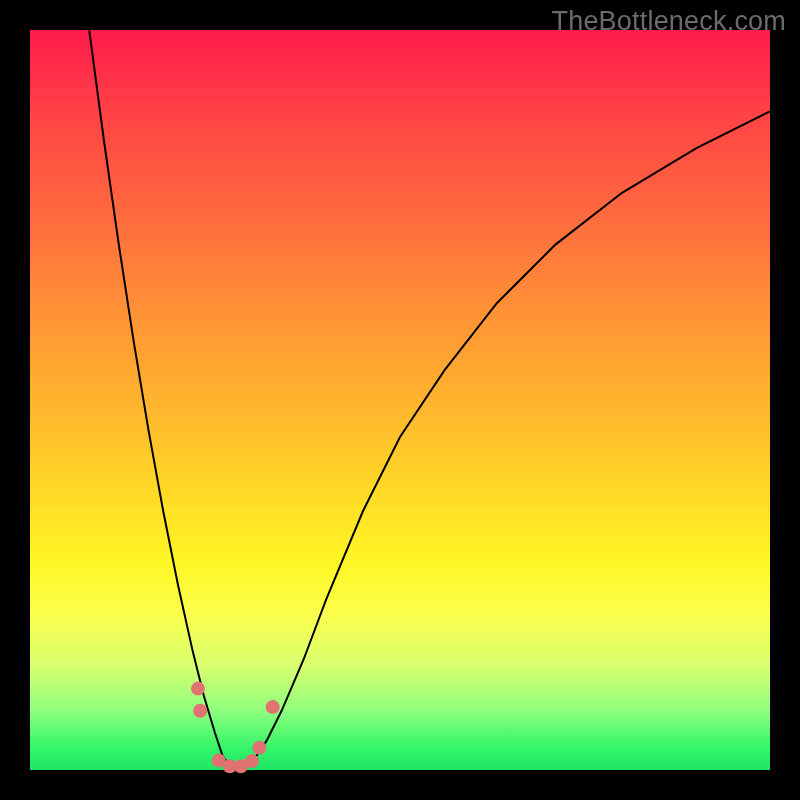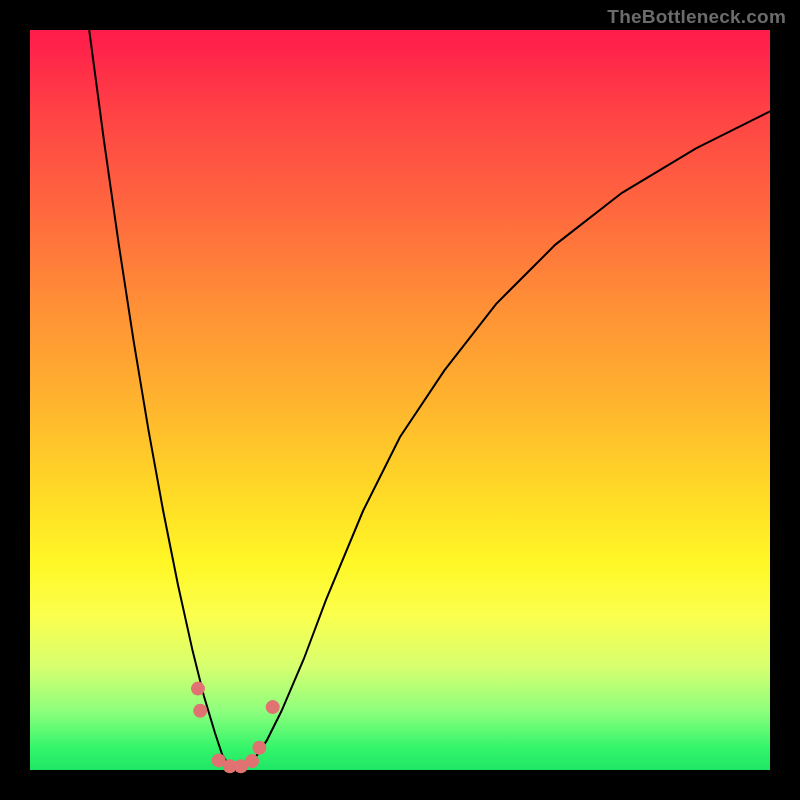--- a/index.html
+++ b/index.html
@@ -29,23 +29,23 @@
       #d7ff6f 86%,
       #8eff7d 92%,
       #34f56a 97%,
       #1ee666 100%);
   }
   .watermark {
     position: absolute;
     top: 6px;
     right: 14px;
     color: #6b6b6b;
-    font-size: 19px;
+    font-size: 27px;
     letter-spacing: 0.2px;
-    font-weight: 700;
+    font-weight: 400;
   }
   svg.overlay {
     position: absolute;
     left: 0;
     top: 0;
     width: 740px;
     height: 740px;
     overflow: visible;
   }
   .curve {

